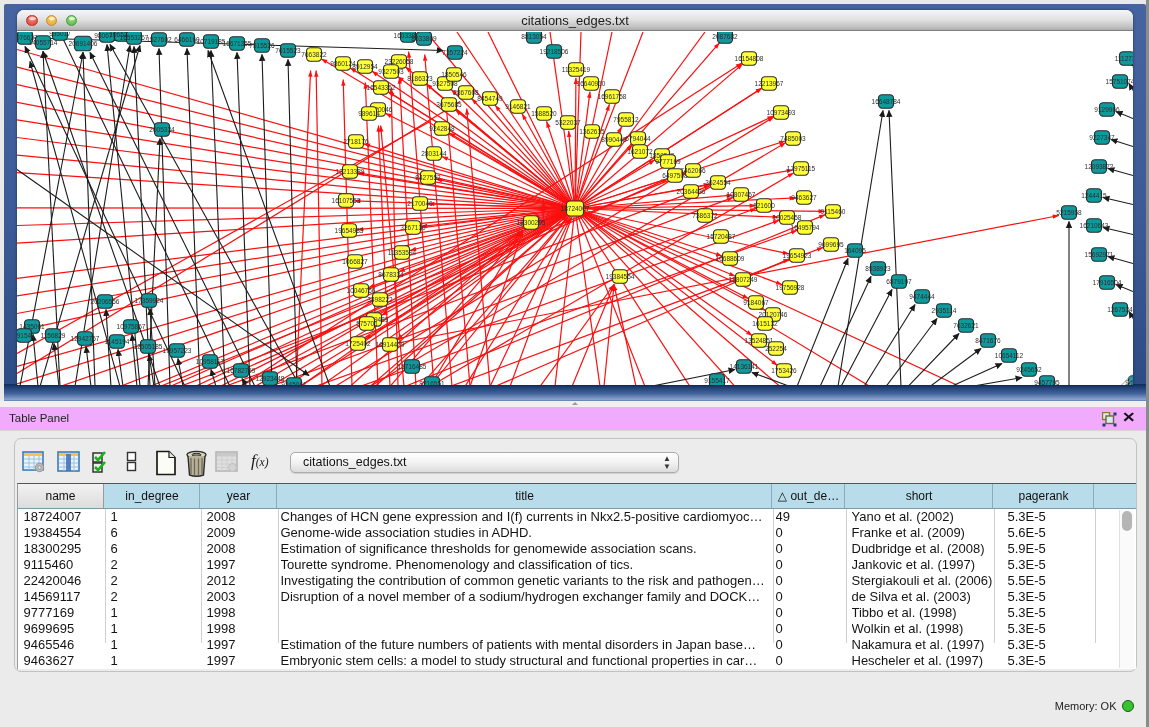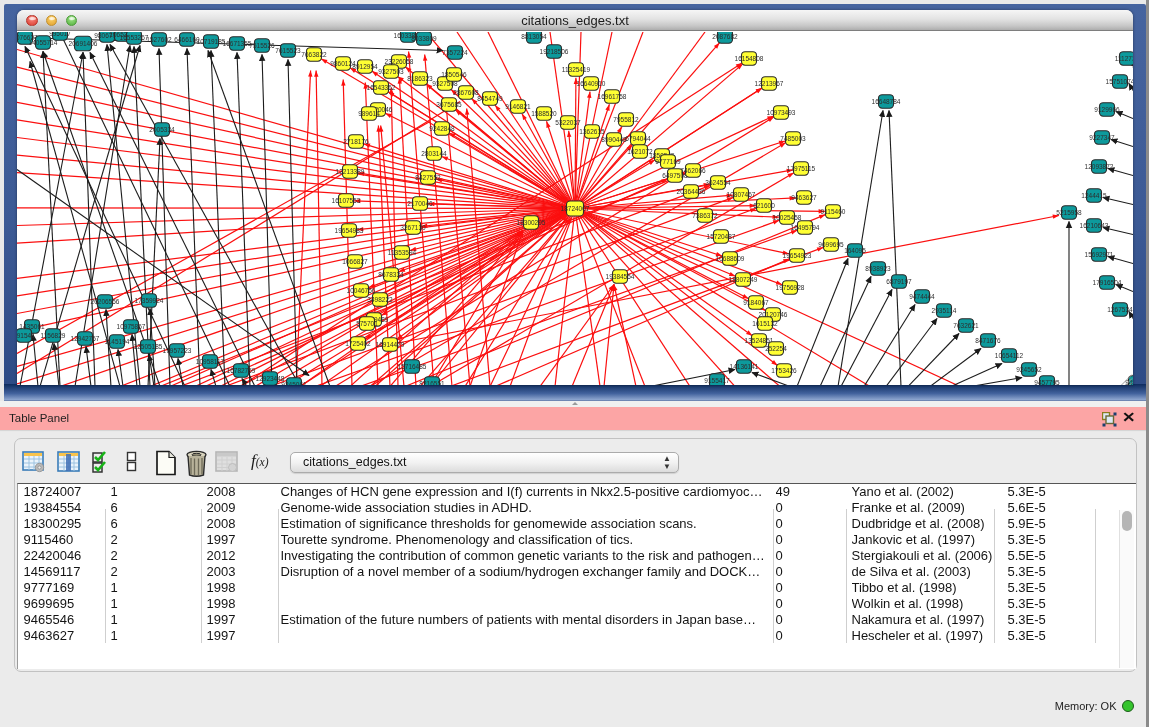--- a/index.html
+++ b/index.html
@@ -21,21 +21,21 @@
 .tl.r { left:9.3px; background:radial-gradient(circle at 50% 30%, #ffb8b2 0%, #ee6e63 35%, #d93b2d 100%); border:0.5px solid #b5342a;}
 .tl.y { left:28.5px; background:radial-gradient(circle at 50% 30%, #ffe9b0 0%, #f3c153 35%, #dfa02f 100%); border:0.5px solid #c08f2f;}
 .tl.g { left:48.8px; background:radial-gradient(circle at 50% 30%, #d2f5c3 0%, #85d36e 35%, #52ae3d 100%); border:0.5px solid #4d9a3b;}
 #netview { position:absolute; left:0; top:21.5px; width:1116px; height:353px; background:#fff; }
 .nl { font-family:"Liberation Sans",sans-serif; font-size:6.5px; fill:#2e2e2e; text-anchor:middle; }
 
 #split { position:absolute; left:0; top:401px; width:1145.5px; height:5.5px; background:#f0f0f0; }
 #split .caret { position:absolute; left:572px; top:1px; width:0; height:0;
   border-left:3px solid transparent; border-right:3px solid transparent; border-bottom:3.5px solid #9a9a9a; }
 
-#tpbar { position:absolute; left:0; top:406.5px; width:1145.5px; height:24px; background:#fca5a5;
+#tpbar { position:absolute; left:0; top:406.5px; width:1145.5px; height:24px; background:#f0abfc;
   border-bottom:1px solid #d6d6d6; }
 #tpbar .t { position:absolute; left:9px; top:5px; font-size:11.5px; color:#1e1e1e; }
 #tpbar svg.float { position:absolute; left:1102px; top:5px; }
 #tpbar .x { position:absolute; left:1123px; top:2px; font-size:14px; font-weight:bold; color:#111;
   transform:scale(1.15,1); }
 #lower { position:absolute; left:0; top:431.5px; width:1145.5px; height:295.5px; background:#ebebeb; }
 
 #toolbox { position:absolute; left:14px; top:6.5px; width:1123px; height:234px;
   background:#ececec; border:1px solid #c2c2c2; border-radius:7px; }
 .ticon { position:absolute; top:11px; }
@@ -744,20 +744,29 @@
     </svg>
     <svg class="ticon" style="left:200px" width="24" height="24" viewBox="0 0 24 24" opacity="0.55">
       <rect x="1" y="2" width="21" height="19" fill="#d6d6d6" stroke="#8a8a8a" stroke-width="1.6"></rect>
       <rect x="2" y="3" width="19" height="3.5" fill="#adadad"></rect>
       <path d="M2 10 H21 M2 14 H21 M2 17.5 H21 M7 7 V21 M12 7 V21 M17 7 V21" stroke="#b8b8b8" stroke-width="1"></path>
       <circle cx="17.5" cy="17.5" r="4" fill="#c0c0c0" stroke="#999"></circle>
     </svg>
     <div class="ticon" style="left:236px; top:12px; font-size:17px; color:#1a1a1a; font-style:italic; font-weight:normal; font-family:'Liberation Serif',serif;">f<span style="font-size:11.5px">(x)</span></div>
     <div id="combo">citations_edges.txt<div class="arr">▲<br>▼</div></div>
     <div id="tbl">
+      <div id="thead">
+        <div class="hc gray" style="left:0;width:86px;">name</div>
+        <div class="hc" style="left:87px;width:95px;">in_degree</div>
+        <div class="hc" style="left:183px;width:76px;">year</div>
+        <div class="hc" style="left:260px;width:494px;">title</div>
+        <div class="hc" style="left:755px;width:72px;">△ out_de…</div>
+        <div class="hc" style="left:828px;width:147px;">short</div>
+        <div class="hc" style="left:976px;width:100px;">pagerank</div>
+      </div>
       <div id="tbody">
 <div class="tr">
             <div class="c c0">18724007</div>
             <div class="c c1">1</div>
             <div class="c c2">2008</div>
             <div class="c c3">Changes of HCN gene expression and I(f) currents in Nkx2.5-positive cardiomyoc…</div>
             <div class="c c4">49</div>
             <div class="c c5">Yano et al. (2002)</div>
             <div class="c c6">5.3E-5</div>
           </div>
@@ -828,20 +837,21 @@
             <div class="c c2">1997</div>
             <div class="c c3">Estimation of the future numbers of patients with mental disorders in Japan base…</div>
             <div class="c c4">0</div>
             <div class="c c5">Nakamura et al. (1997)</div>
             <div class="c c6">5.3E-5</div>
           </div>
 <div class="tr">
             <div class="c c0">9463627</div>
             <div class="c c1">1</div>
             <div class="c c2">1997</div>
+            <div class="c c3">Embryonic stem cells: a model to study structural and functional properties in car…</div>
             <div class="c c4">0</div>
             <div class="c c5">Hescheler et al. (1997)</div>
             <div class="c c6">5.3E-5</div>
           </div>
       </div>
       <div class="gl" style="left:86.5px"></div>
       <div class="gl" style="left:182.5px"></div>
       <div class="gl" style="left:259.5px"></div>
       <div class="gl" style="left:754.5px"></div>
       <div class="gl" style="left:827.5px"></div>

